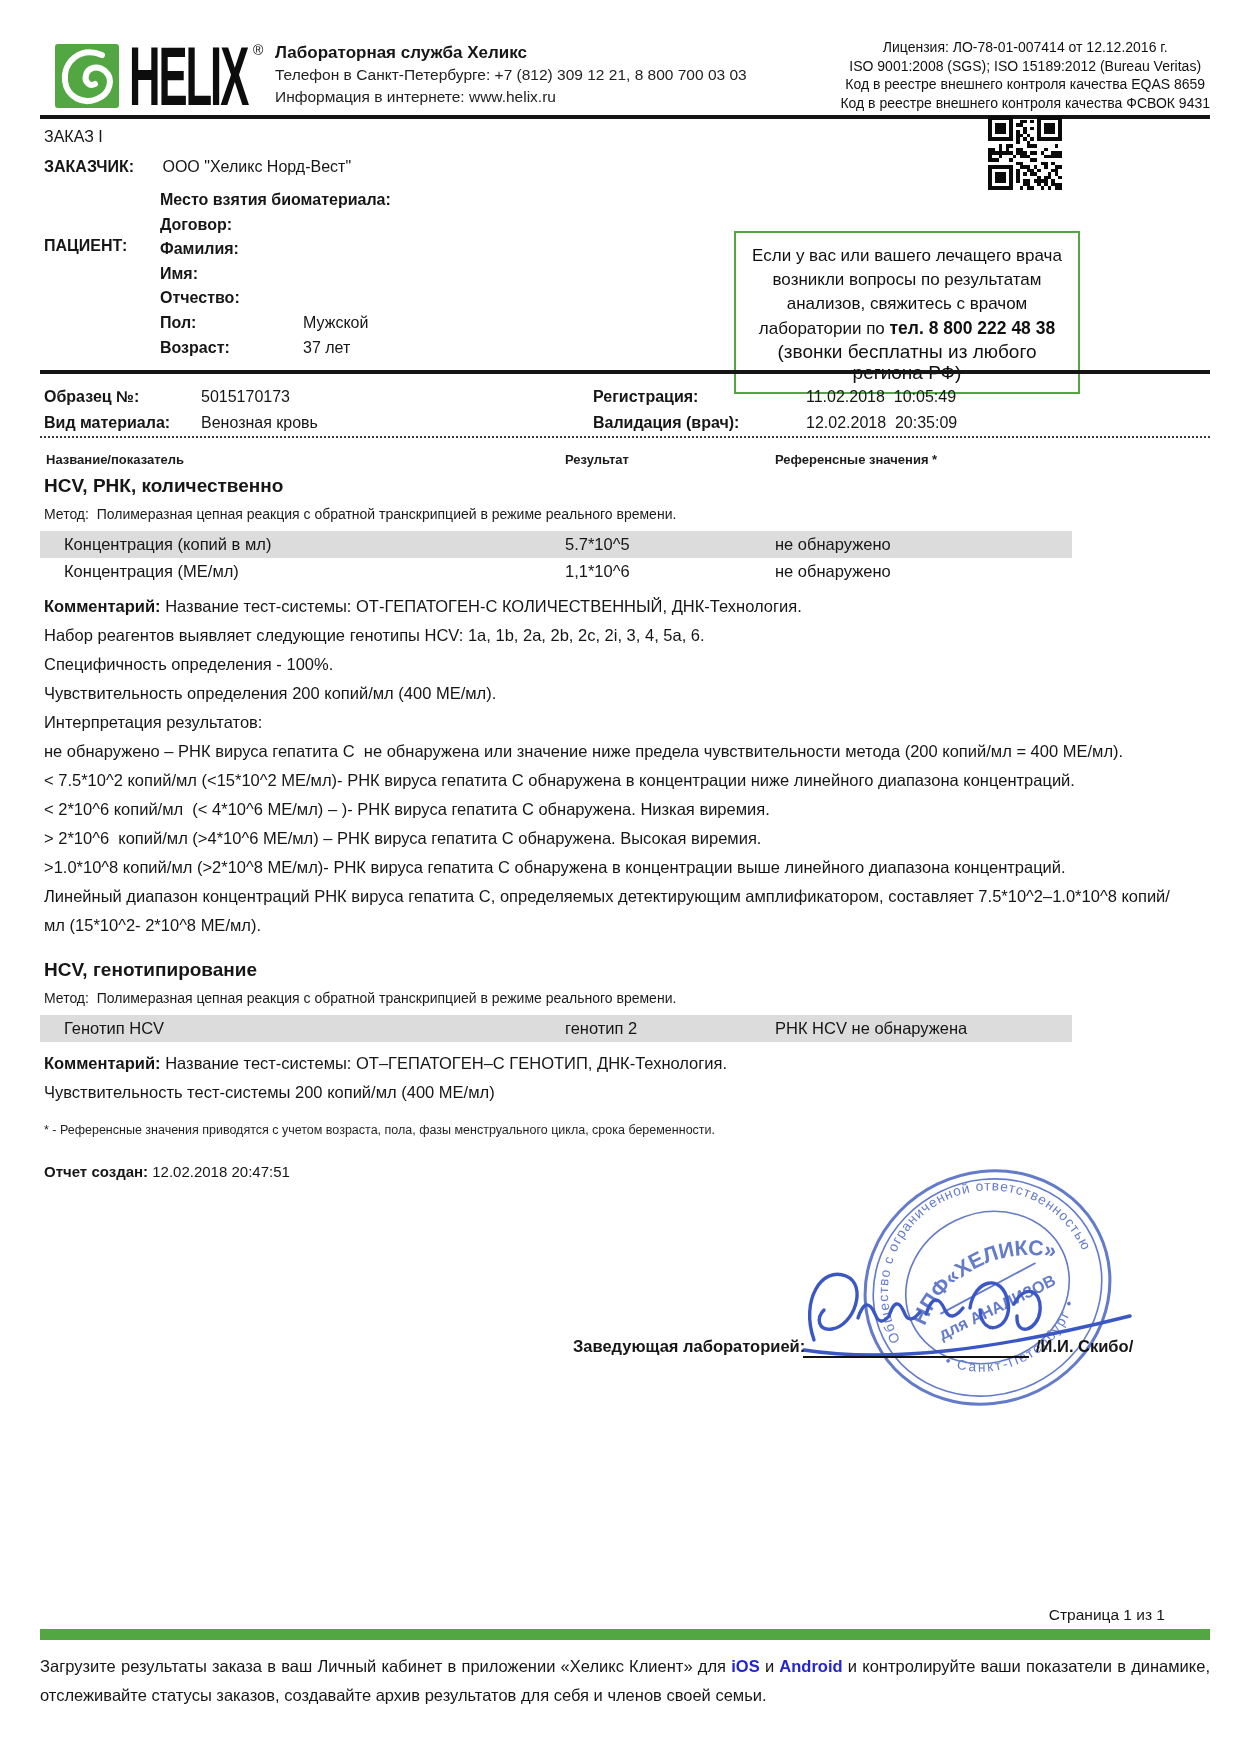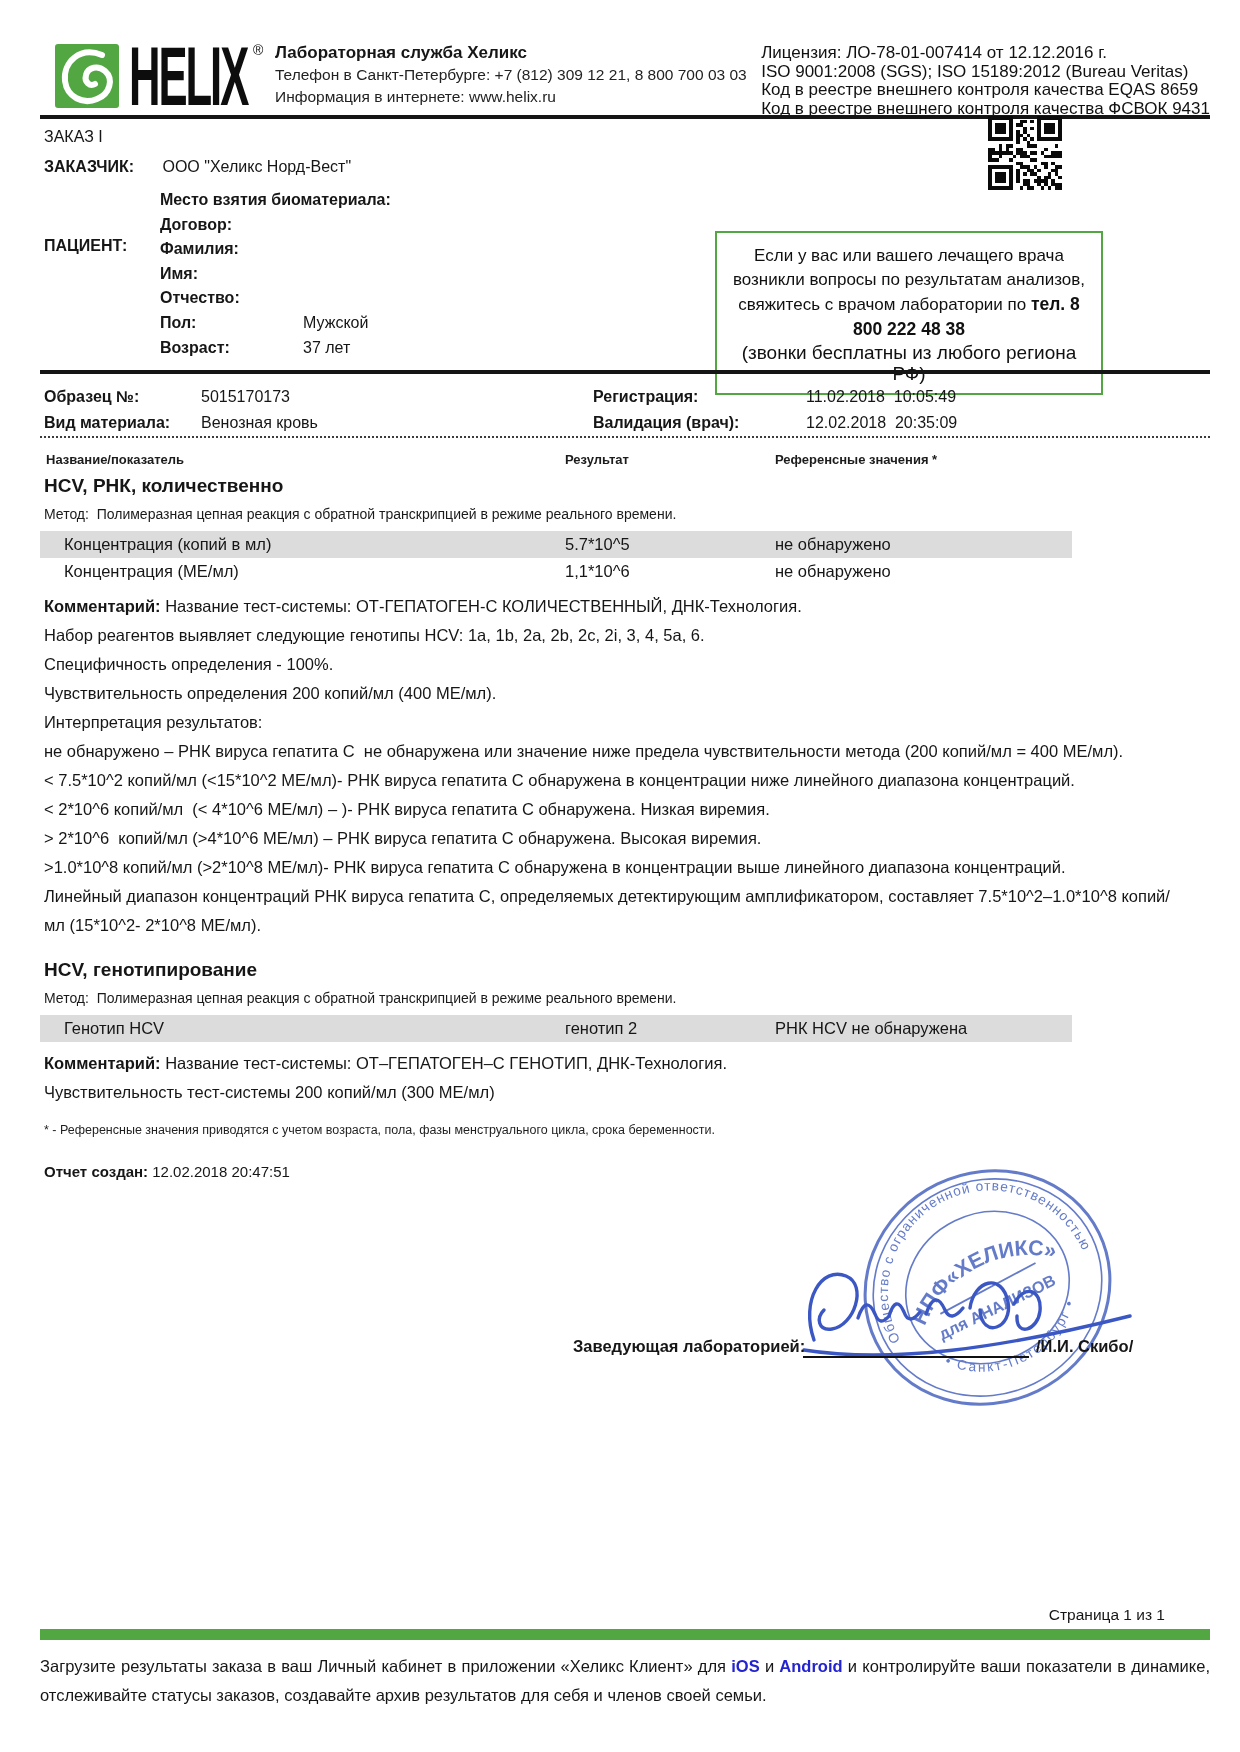--- a/index.html
+++ b/index.html
@@ -16,41 +16,41 @@
   
   .logo-row{position:absolute;left:55px;top:36px;display:flex;align-items:flex-end}
   .logo-mark{width:64px;height:64px;display:block}
   .word-wrap{position:relative;width:132px;height:64px;margin-left:10px}
   .wordmark{position:absolute;left:0;top:1px;font-weight:700;font-size:84px;line-height:62px;
     letter-spacing:-4px;transform:scaleX(.52);transform-origin:0 0;color:#0d0d0d;white-space:nowrap}
   .reg{position:absolute;left:124px;top:-2px;font-size:14px;color:#0d0d0d}
   .company{margin-left:14px;padding-top:6px}
   .company .c1{font-weight:700;font-size:17px;line-height:22px}
   .company .c2{font-size:15.5px;line-height:22px;color:#222}
-  .license{position:absolute;right:30px;top:44px;text-align:left;font-size:17px;line-height:18.5px;color:#111}
+  .license{position:absolute;right:30px;top:38px;text-align:center;font-size:14px;line-height:18.5px;color:#111}
 
   .rule{position:absolute;left:40px;width:1170px;height:4px;background:#151515}
   .rule1{top:115px}.rule2{top:370px}
   .dotted{position:absolute;left:40px;top:436px;width:1170px;border-top:2px dotted #3c3c3c}
 
   
   .order-line{position:absolute;left:44px;top:128px;font-size:16px}
   .order-line .lbl{font-weight:400}
   .customer-line{position:absolute;left:44px;top:158px;font-size:16px}
   .customer-line .lbl{font-weight:700;display:inline-block;width:114px}
   .patient-label{position:absolute;left:44px;top:237px;font-weight:700;font-size:16px}
   .order-fields{position:absolute;left:160px;top:188px;font-size:16px}
   .order-fields .row{line-height:24.6px;white-space:pre-wrap}
   .order-fields .flbl{font-weight:700;display:inline-block;min-width:143px}
 
   
   .qr{position:absolute;left:988px;top:116px;width:74px;height:74px}
 
   
-  .info-box{position:absolute;left:715px;top:231px;width:388px;border:2px solid var(--green);
+  .info-box{position:absolute;left:734px;top:231px;width:346px;border:2px solid var(--green);
     padding:11px 10px 9px;text-align:center;font-size:17px;line-height:24px;color:#101010}
   .info-box b{font-size:17.5px}
   .info-box .small{font-size:19px;line-height:21px}
 
   
   .sample-left{position:absolute;left:44px;top:384px;font-size:16px}
   .sample-left .row{line-height:26px;white-space:pre-wrap}
   .sample-left .slbl{font-weight:700;display:inline-block;width:157px}
   .sample-right{position:absolute;left:593px;top:384px;font-size:16px}
   .sample-right .row{line-height:26px;white-space:pre-wrap}
@@ -413,21 +413,21 @@
     <div class="sec2">
       <div class="sec-title">HCV, генотипирование</div>
       <div class="method">Метод:  Полимеразная цепная реакция с обратной транскрипцией в режиме реального времени.</div>
       <div class="result-row shaded">
         <span class="r-name">Генотип HCV</span>
         <span class="r-res">генотип 2</span>
         <span class="r-ref">РНК HCV не обнаружена</span>
       </div>
       <div class="comments">
         <div class="line"><b>Комментарий:</b><span> Название тест-системы: ОТ–ГЕПАТОГЕН–С ГЕНОТИП, ДНК-Технология.</span></div>
-        <div class="line"><b></b><span>Чувствительность тест-системы 200 копий/мл (300 МЕ/мл)</span></div>
+        <div class="line"><b></b><span>Чувствительность тест-системы 200 копий/мл (400 МЕ/мл)</span></div>
       </div>
     </div>
 
     <div class="footnote">* - Референсные значения приводятся с учетом возраста, пола, фазы менструального цикла, срока беременности.</div>
 
     <div class="report-line">
       <span class="lbl">Отчет создан:</span><span> 12.02.2018 20:47:51</span>
     </div>
   </div>
 

